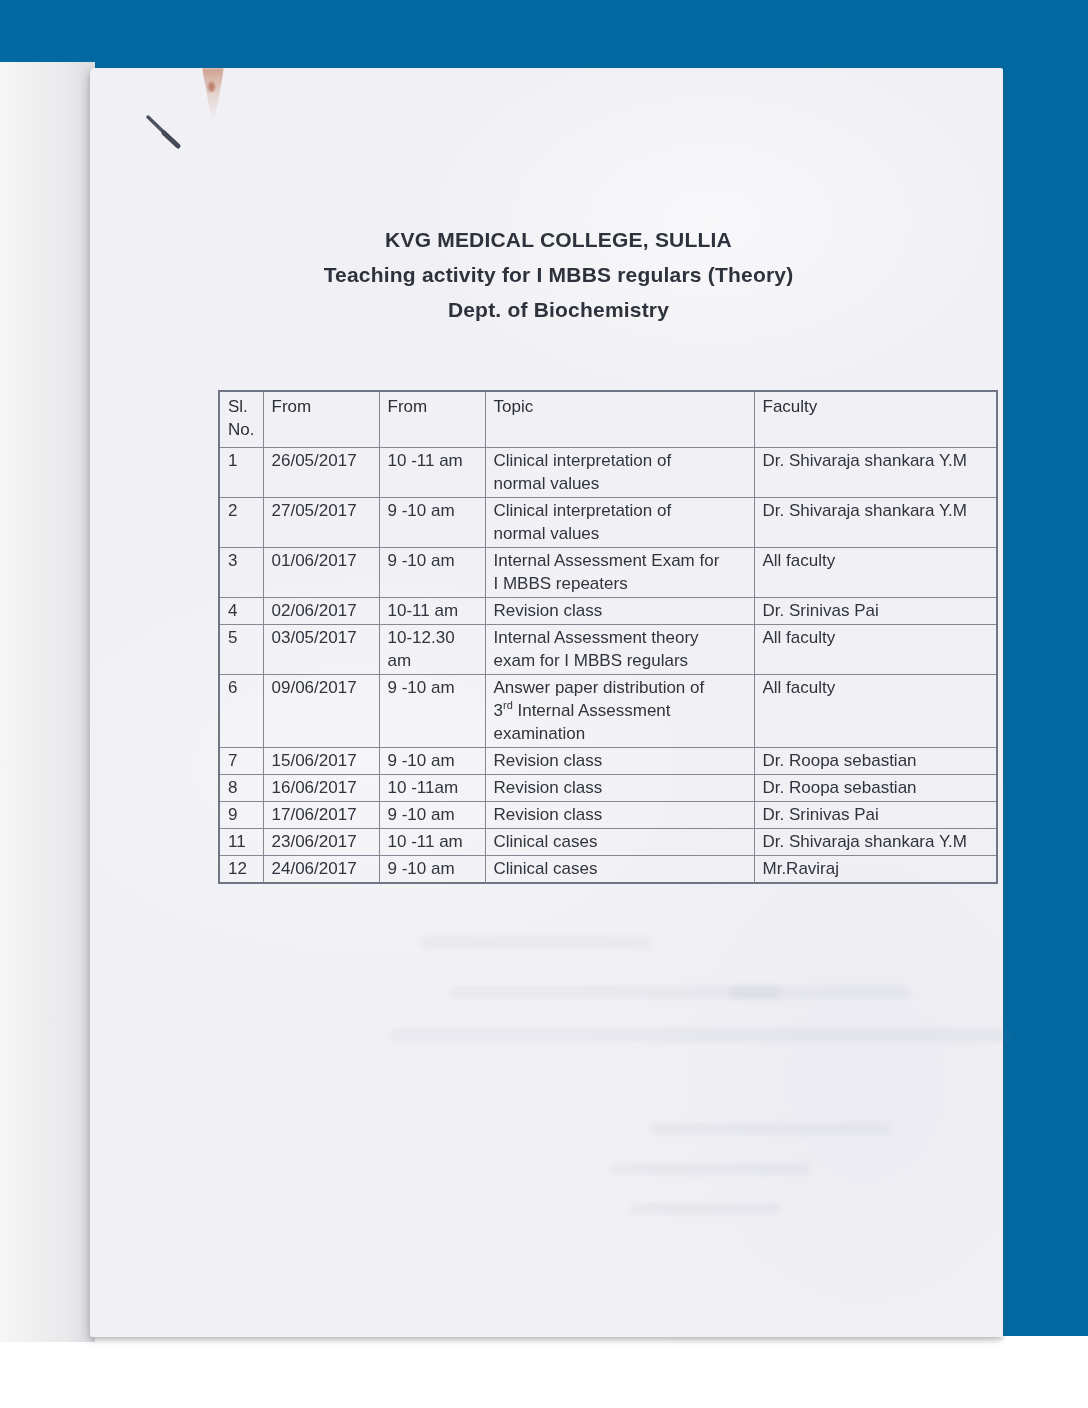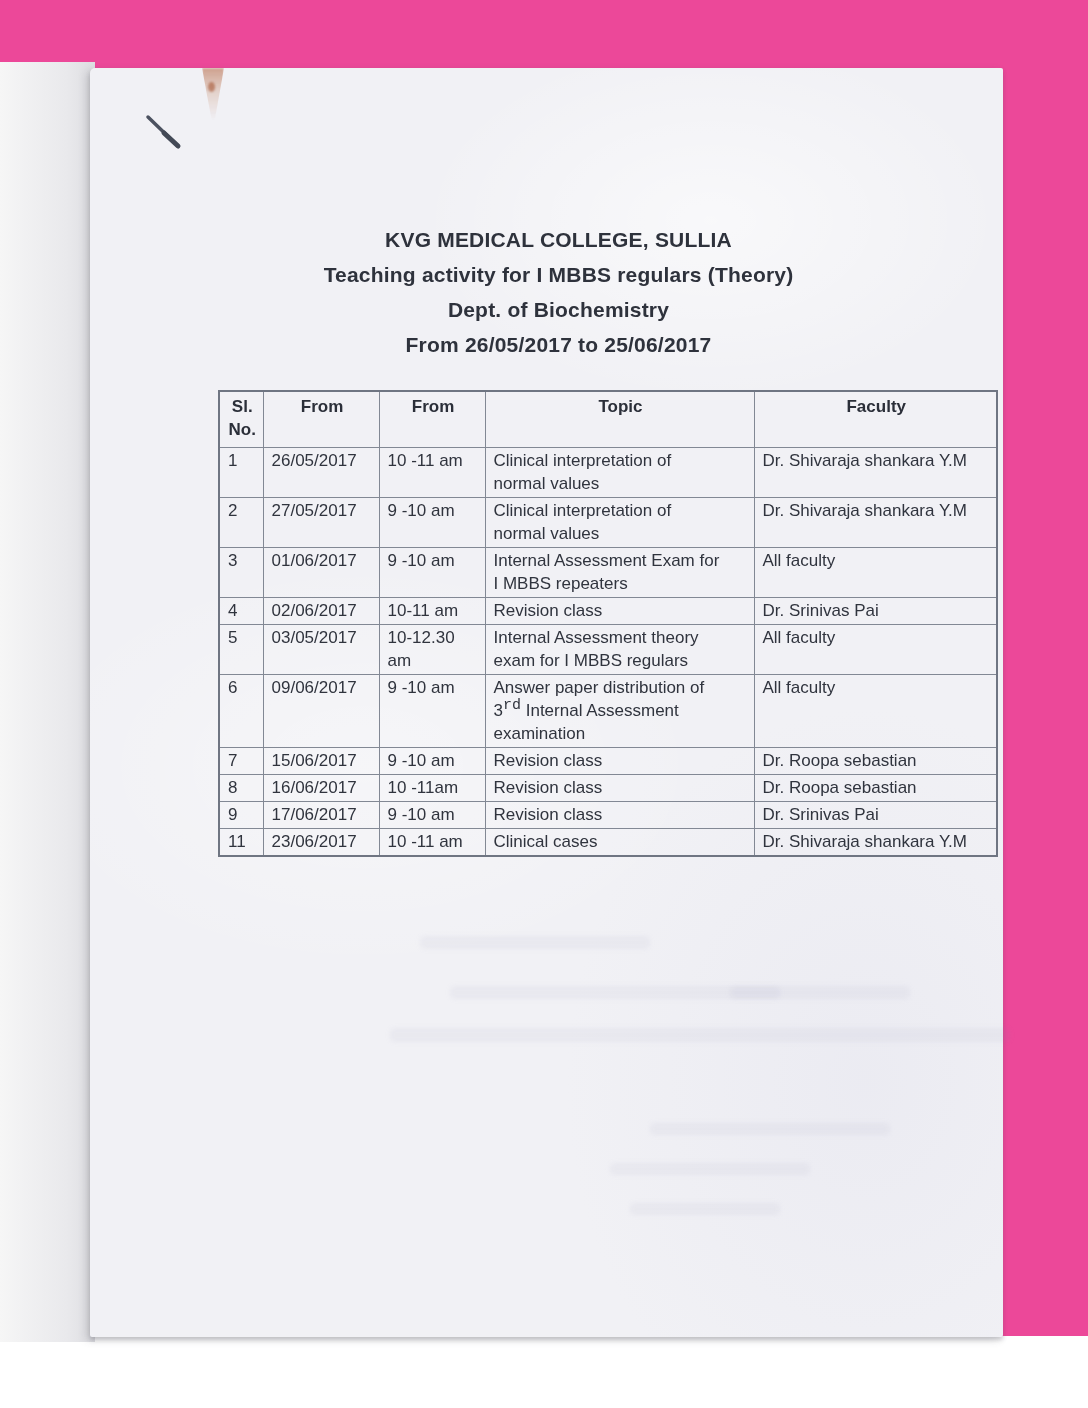--- a/index.html
+++ b/index.html
@@ -8,21 +8,21 @@
     width: 1088px;
     height: 1408px;
     background: #ffffff;
     font-family: "Liberation Sans", sans-serif;
     overflow: hidden;
   }
   .stage {
     position: relative;
     width: 1088px;
     height: 1336px;
-    background: #ec4899;
+    background: #0369a1;
   }
   
   .left-band {
     position: absolute;
     left: 0; top: 62px;
     width: 95px; height: 1280px;
     background: linear-gradient(to right, #f6f6f6 0%, #e9e9ec 70%, #dddde1 100%);
   }
   .paper {
     position: absolute;
@@ -81,28 +81,27 @@
     line-height: 23px;
     border: 2px solid #6f7582;
   }
   .sched th, .sched td {
     border: 1.5px solid #828894;
     vertical-align: top;
     text-align: left;
     overflow: hidden;
   }
   .sched th {
-    font-weight: bold;
+    font-weight: normal;
     color: #2b2f39;
     padding: 3px 6px 6px 8px;
     white-space: pre-line;
-    text-align: center;
   }
   .sched td { padding: 1px 6px 2px 8px; }
-  .sched sup { font-size: 15px; line-height: 0; vertical-align: super; font-family: Liberation Mono, monospace; }
+  .sched sup { font-size: 11px; line-height: 0; vertical-align: super; }
   .c1 { width: 44px; }
   .c2 { width: 116px; }
   .c3 { width: 106px; }
   .c4 { width: 269px; }
   .c5 { width: 243px; }
   
   .bleed {
     position: absolute;
     background: rgba(130,140,175,0.075);
     border-radius: 5px;
@@ -122,21 +121,20 @@
 
     <svg class="pen-mark" width="60" height="60" viewBox="0 0 60 60">
       <line x1="8" y1="9" x2="38" y2="38" stroke="#4c5260" stroke-width="3.5" stroke-linecap="round"></line>
       <line x1="24" y1="25" x2="38" y2="38" stroke="#434956" stroke-width="5" stroke-linecap="round"></line>
     </svg>
 
     <div class="titles">
       <div class="title-line">KVG MEDICAL COLLEGE, SULLIA</div>
       <div class="title-line">Teaching activity for I MBBS regulars (Theory)</div>
       <div class="title-line">Dept. of Biochemistry</div>
-      <div class="title-line">From 26/05/2017 to 25/06/2017</div>
     </div>
 
     <table class="sched">
       <colgroup>
         <col class="c1">
         <col class="c2">
         <col class="c3">
         <col class="c4">
         <col class="c5">
       </colgroup>
@@ -214,20 +212,27 @@
             <td>Revision class</td>
             <td>Dr. Srinivas Pai</td>
           </tr>
           <tr>
             <td>11</td>
             <td>23/06/2017</td>
             <td>10 -11 am</td>
             <td>Clinical cases</td>
             <td>Dr. Shivaraja shankara Y.M</td>
           </tr>
+          <tr>
+            <td>12</td>
+            <td>24/06/2017</td>
+            <td>9 -10 am</td>
+            <td>Clinical cases</td>
+            <td>Mr.Raviraj</td>
+          </tr>
         </tbody>
     </table>
 
     <div class="bleed" style="left:330px; top:868px; width:230px; height:13px;"></div>
     <div class="bleed" style="left:360px; top:918px; width:330px; height:13px;"></div>
     <div class="bleed" style="left:640px; top:918px; width:180px; height:13px;"></div>
     <div class="bleed" style="left:300px; top:960px; width:620px; height:14px;"></div>
     <div class="bleed" style="left:560px; top:1055px; width:240px; height:12px;"></div>
     <div class="bleed" style="left:520px; top:1095px; width:200px; height:12px;"></div>
     <div class="bleed" style="left:540px; top:1135px; width:150px; height:12px;"></div>

